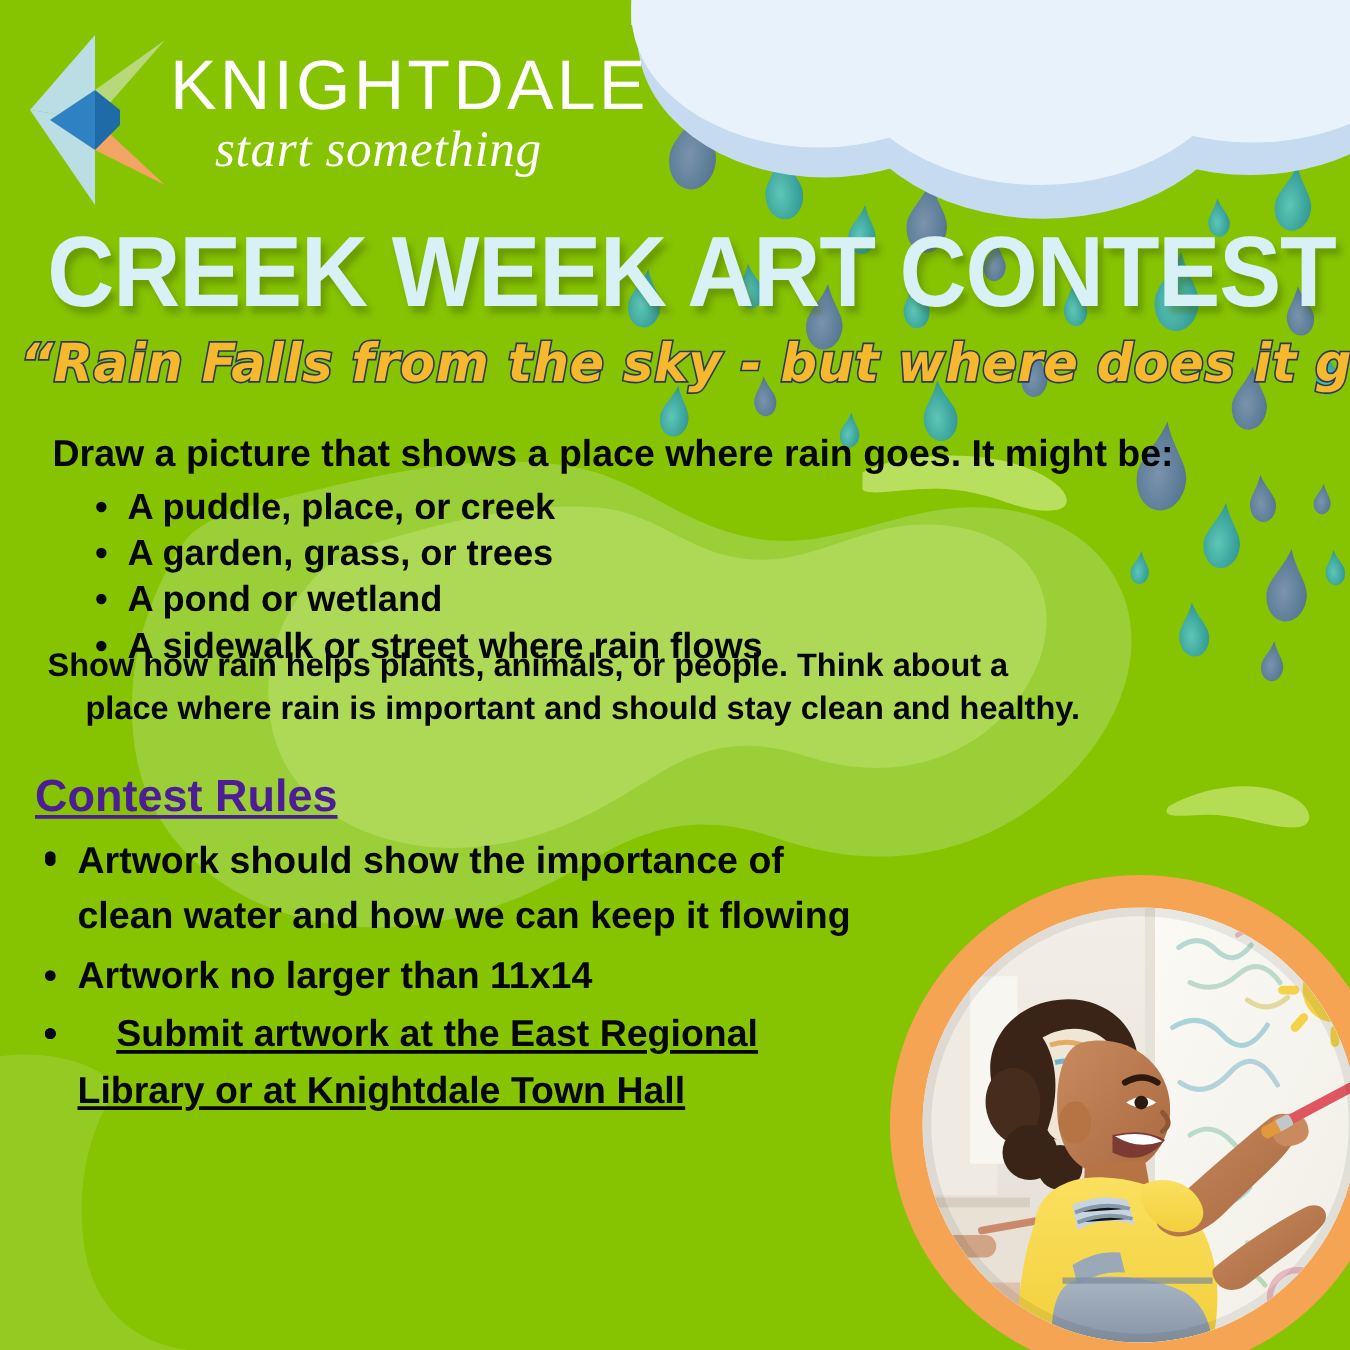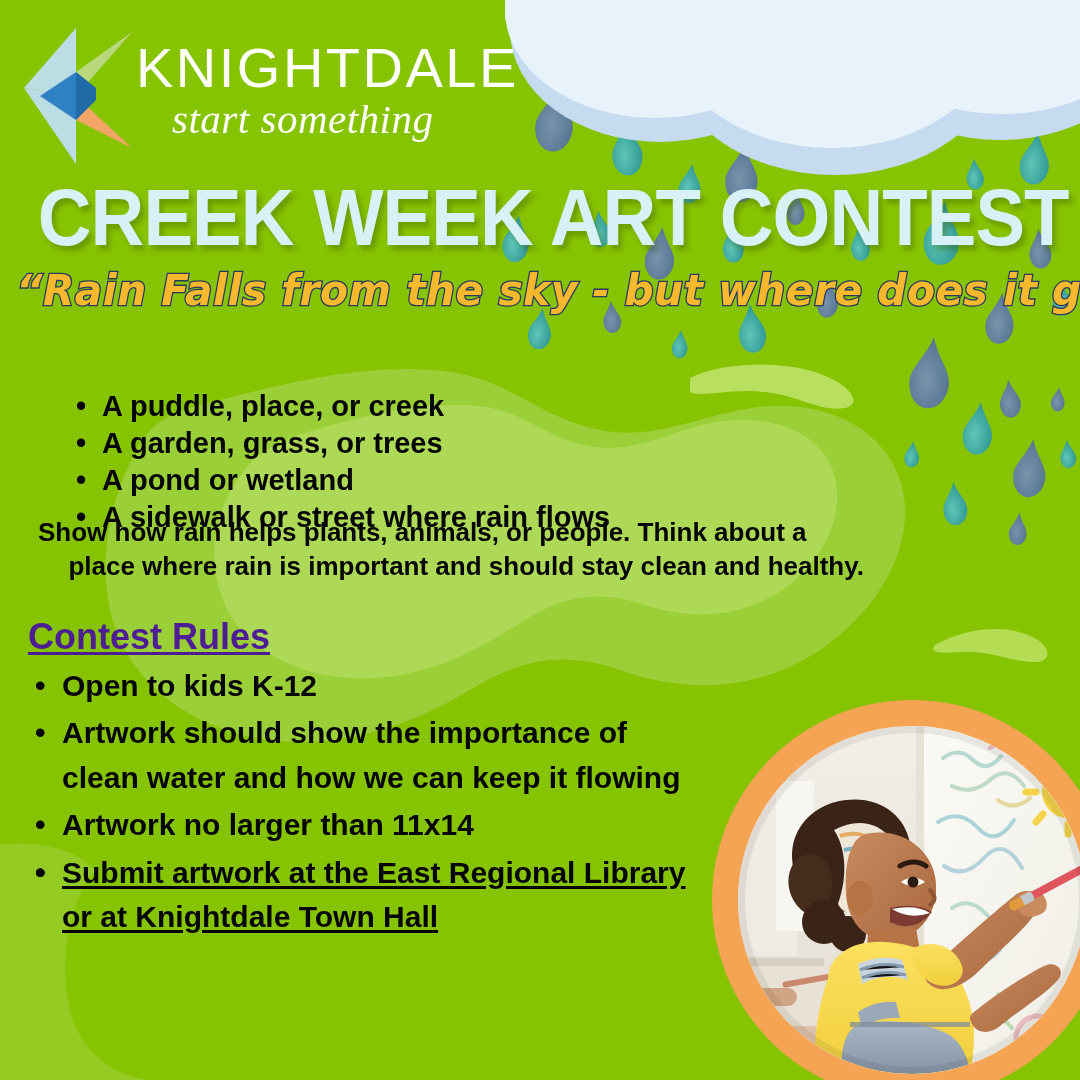--- a/index.html
+++ b/index.html
@@ -137,21 +137,21 @@
     font-size:30px;
     color:#060606;
     line-height:1.48;
   }
   #rules-list li {
     position:relative;
     padding-left:32px;
     margin-bottom:3px;
   }
   #rules-list li .bul { position:absolute; left:5px; top:0; }
-  #rules-list li.underlined .txt { text-decoration:underline; text-underline-offset:3px; }
+  #rules-list li.underlined .txt { text-decoration:underline; text-underline-offset:3px;margin-left:31px; }
 
   
   #photo-badge {
     position:absolute;
     left:712px; top:700px;
     width:400px; height:400px;
     border-radius:50%;
     background:#F5A454;
     z-index:6;
     overflow:hidden;
@@ -288,36 +288,37 @@
       <div id="logo-words">
         <div id="logo-name">KNIGHTDALE</div>
         <div id="logo-tag">start something</div>
       </div>
     </div>
 
     <div id="headline">CREEK WEEK ART CONTEST</div>
 
     <div id="subheadline">“Rain Falls from the sky - but where does it go?”</div>
 
+    <div id="intro-line" class="body-text">Draw a picture that shows a place where rain goes. It might be:</div>
 
     <ul id="idea-list" class="body-text">
       <li><span class="bul">•</span><span>A puddle, place, or creek</span></li>
       <li><span class="bul">•</span><span>A garden, grass, or trees</span></li>
       <li><span class="bul">•</span><span>A pond or wetland</span></li>
       <li><span class="bul">•</span><span>A sidewalk or street where rain flows</span></li>
     </ul>
 
     <div id="show-para" class="body-text">
       <div>Show how rain helps plants, animals, or people. Think about a</div>
       <div class="lastline">place where rain is important and should stay clean and healthy.</div>
     </div>
 
     <div id="rules-title">Contest Rules</div>
     <ul id="rules-list">
-      <li><span class="bul">•</span><span class="txt">Open to kids K-12</span></li>
+      <li><span class="bul">•</span></li>
       <li><span class="bul">•</span><span class="txt">Artwork should show the importance of clean water and how we can keep it flowing</span></li>
       <li><span class="bul">•</span><span class="txt">Artwork no larger than 11x14</span></li>
       <li><span class="bul">•</span></li>
       <li><span class="bul">•</span></li>
       <li class="underlined"><span class="bul">•</span><span class="txt">Submit artwork at the East Regional Library or at Knightdale Town Hall</span></li>
 
     </ul>
 
     <div id="photo-badge">
       <div id="photo-inner">

